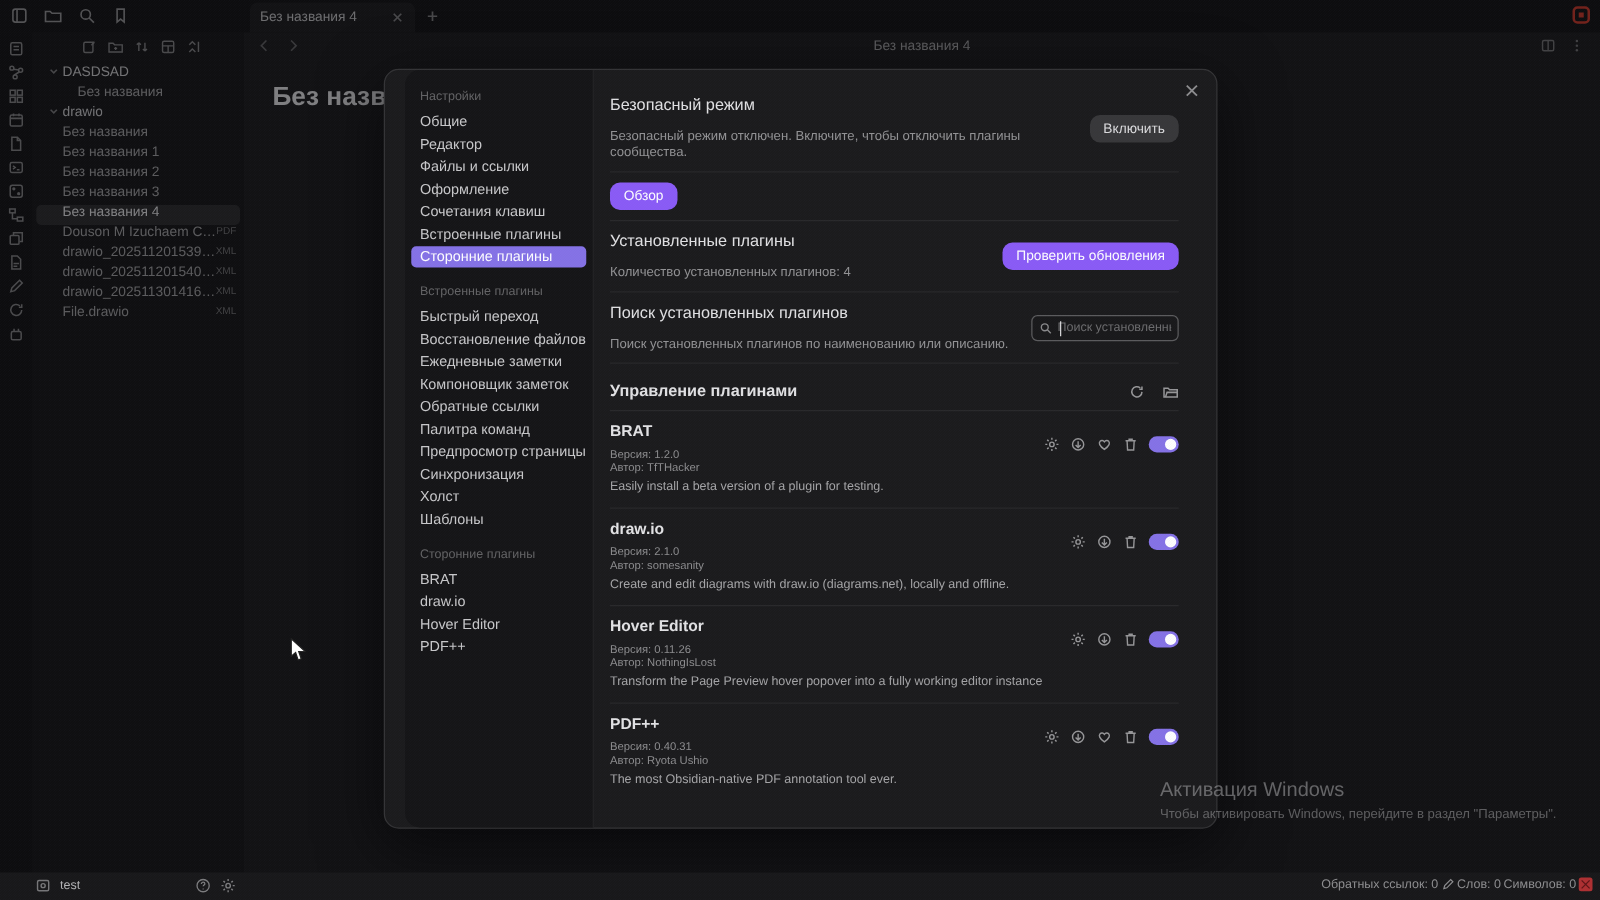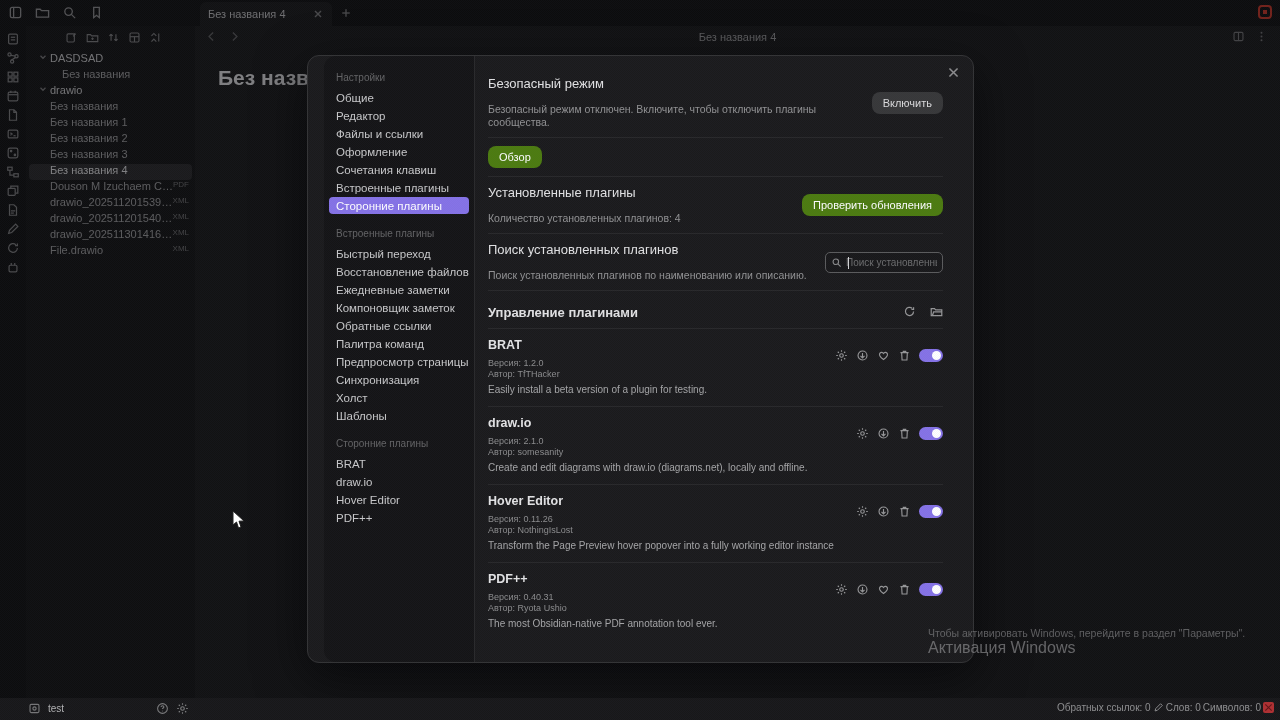--- a/index.html
+++ b/index.html
@@ -65,30 +65,30 @@
   .nav-item.active { background:#8673e6; color:#ffffff; border-radius:4px; margin:0 5px 1px 5px; padding:2.5px 7px; }
 
   #set-content { position:absolute; left:151px; right:0; top:0; bottom:0; padding:12px 30px 0 29px; overflow:hidden; }
   .setting-row { display:flex; align-items:center; padding:8px 0; border-bottom:1px solid #292929; }
   .set-info { flex:1; padding-right:12px; }
   .set-name { font-size:13px; color:#e2e2e2; }
   .set-desc { font-size:10.5px; color:#939393; margin-top:12px; line-height:13px; }
   .btn { border:none; border-radius:8px; font-size:11px; padding:5px 11px; cursor:pointer; white-space:nowrap;
     font-family:inherit; }
   .btn.secondary { background:#383838; color:#dcdcdc; }
-  .btn.accent { background:#4d7c0f; color:#ffffff;text-align:right; }
+  .btn.accent { background:#8b5cf6; color:#ffffff;text-align:right; }
   .search-box { position:relative; width:118px; height:21px; background:#191919; border:1px solid #5c5c5c;
     border-radius:5px; display:flex; align-items:center; padding:0 5px; }
   .search-box .ic { width:11px; height:11px; flex:none; color:#8a8a8a; }
   .search-box input { background:transparent; border:none; outline:none; width:100%; margin-left:4px;
     font-size:10px; color:#bdbdbd; font-family:inherit; }
   .search-box input::placeholder { color:#6d6d6d; }
   .search-caret { position:absolute; left:22px; top:4px; width:1px; height:12px; background:#d5d5d5; }
 
-  .manage-row { display:flex; align-items:flex-start; padding:14px 0 8px; }
+  .manage-row { display:flex; align-items:flex-end; padding:14px 0 8px; }
   .manage-heading { font-size:13px; font-weight:700; color:#e2e2e2; flex:1; }
   .manage-icons { display:flex; gap:14px; }
   .manage-icons .ic { width:13px; height:13px; color:#979797; }
 
   .plugin-item { position:relative; padding:9px 0 11px; border-top:1px solid #292929; }
   .plugin-name { font-size:12.5px; font-weight:700; color:#e4e4e4; margin-bottom:6px; }
   .plugin-meta { font-size:9px; color:#8d8d8d; line-height:11px; }
   .plugin-desc { font-size:10px; color:#a6a6a6; margin-top:4px; }
   .plugin-controls { position:absolute; right:0; top:20px; display:flex; align-items:center; gap:8px; }
   .plugin-controls .ic { width:13px; height:13px; color:#979797; }
@@ -637,22 +637,22 @@
           <path d="M3 13l1-3.5 7-7 2.5 2.5-7 7z"></path>
         </svg>
       </span>
     <span>Слов: 0</span>
     <span>Символов: 0</span>
     <span id="status-red"></span>
   </div>
 </div>
 
 <div id="watermark">
+  <div id="wm-title">Активация Windows</div>
   <div id="wm-sub">Чтобы активировать Windows, перейдите в раздел "Параметры".</div>
-  <div id="wm-title">Активация Windows</div>
 </div>
 
 <div id="dither"></div>
 
 <div id="cursor">
   <svg width="14" height="20" viewBox="0 0 14 20">
       <path d="M1 1l0 14 3.5-3 2 6 2.5-1-2-5.8 5-0.2z" fill="#ffffff" stroke="#222222" stroke-width="1"></path>
     </svg>
 </div>
 

